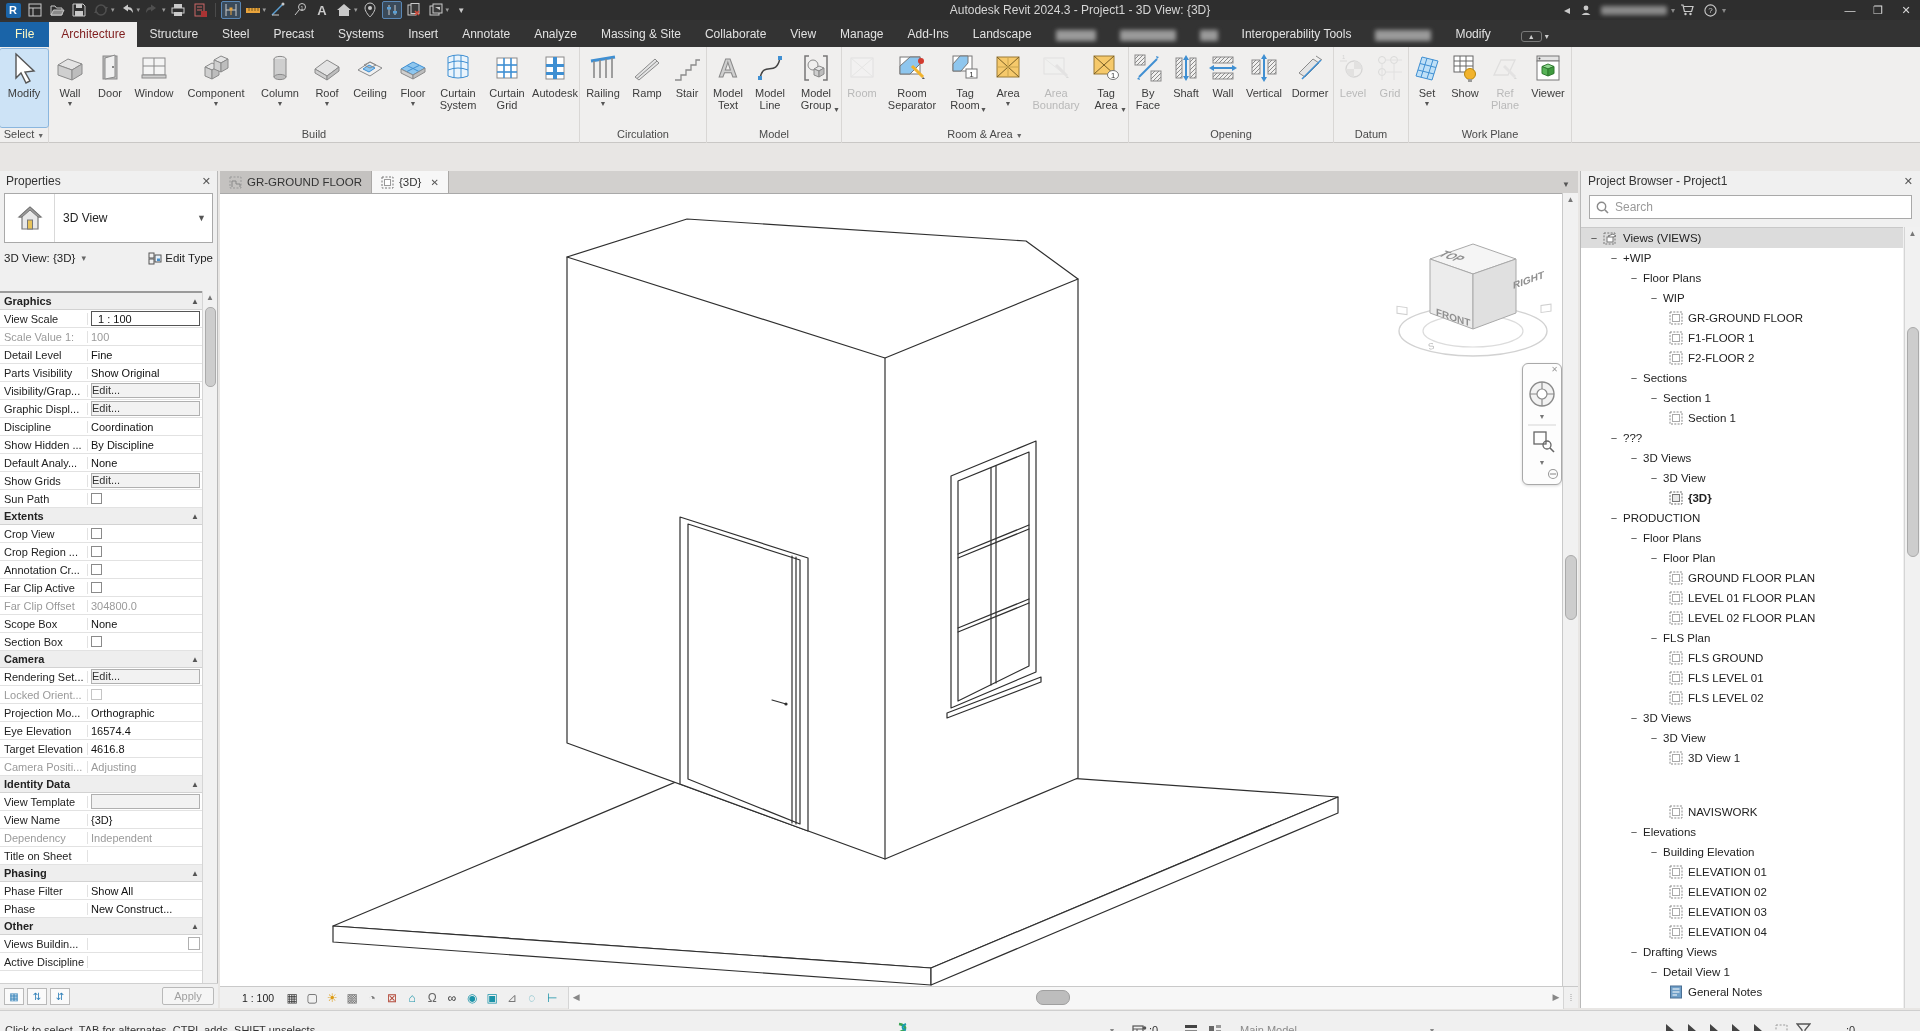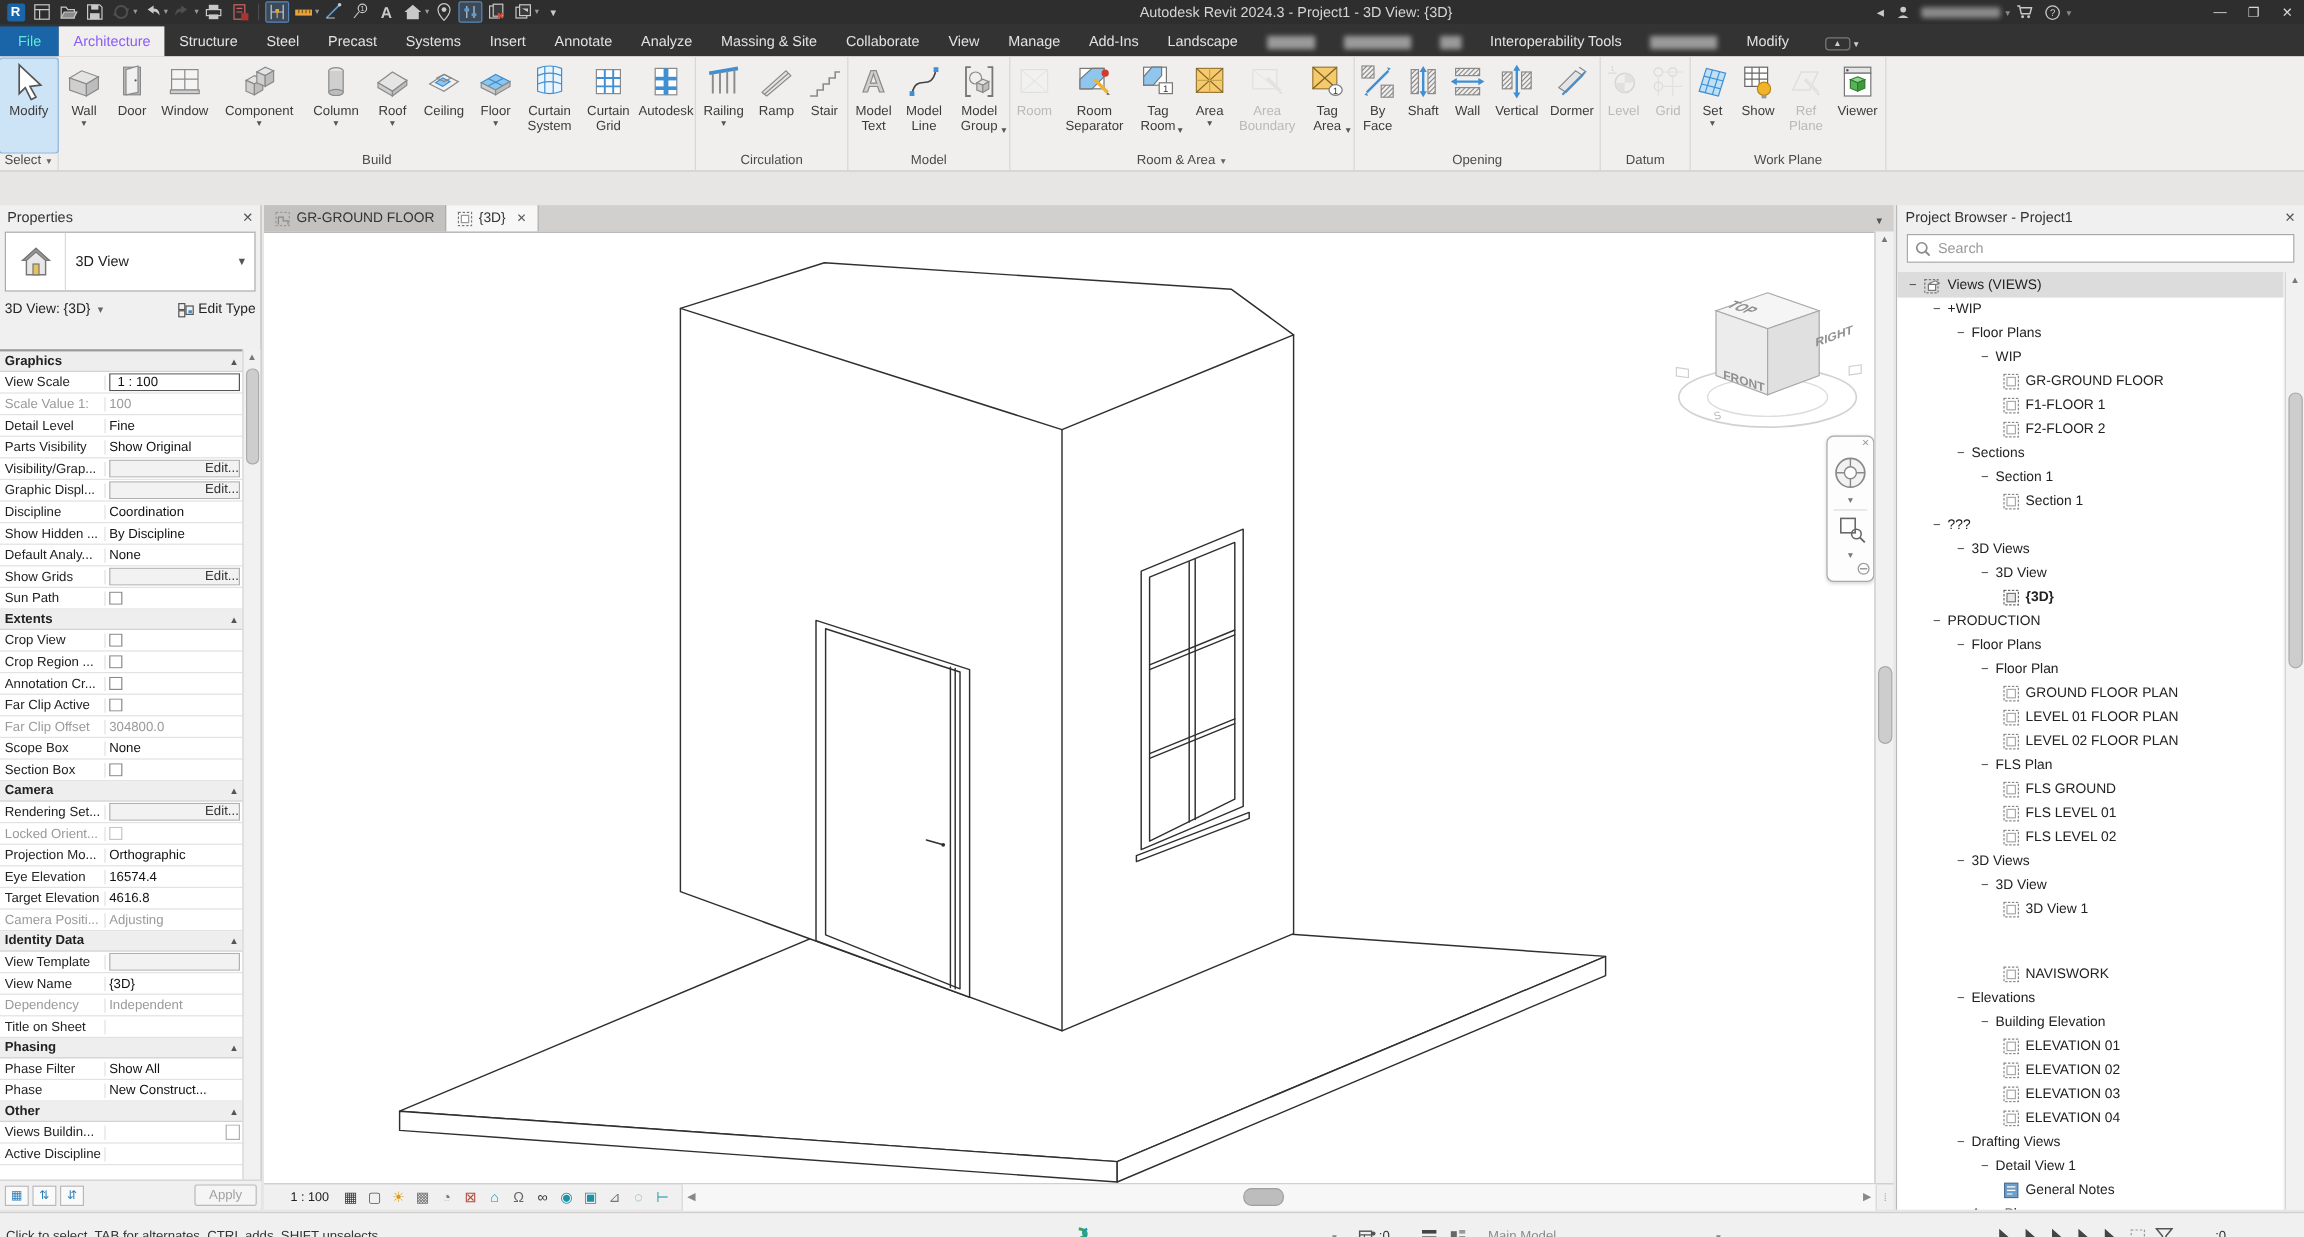--- a/index.html
+++ b/index.html
@@ -17,22 +17,22 @@
   .qcaret { color:#9a9a9a; font-size:7px; margin-left:-2px; }
   #win-title { position:absolute; left:660px; width:840px; text-align:center; color:#d5d5d5; font-size:12px; top:3px; white-space:nowrap; }
   #title-right { position:absolute; right:0; top:0; height:20px; display:flex; align-items:center; }
   .blurname { width:66px; height:9px; background:#8a8a8a; filter:blur(2px); border-radius:2px; margin:0 4px; }
   .wbtn { width:28px; height:20px; display:flex; align-items:center; justify-content:center; color:#d8d8d8; font-size:11px; }
   .tico { color:#c9c9c9; font-size:12px; margin:0 5px; display:flex; align-items:center; }
 
   
   #tabstrip { position:absolute; left:0; top:20px; width:1920px; height:27px; background:#333333; display:flex; align-items:flex-end; }
   .tab { padding:5px 12px 6px 12px; color:#e2e2e2; font-size:12px; white-space:nowrap; }
-  .tab.file { background:#1a64a8; color:#5eead4; padding:5px 15px 6px 15px; }
-  .tab.active { background:#f0efee; color:#8b5cf6; }
+  .tab.file { background:#1a64a8; color:#fef9c3; padding:5px 15px 6px 15px; }
+  .tab.active { background:#f0efee; color:#7f1d1d; }
   .tab.redacted { display:flex; align-items:center; }
   .redblock { height:11px; background:#9a9a9a; filter:blur(2px); border-radius:1px; }
   #ribbon-toggle { margin-left:18px; margin-bottom:5px; color:#cfcfcf; display:flex; align-items:center; gap:3px; }
   #ribbon-toggle .pill { border:1px solid #7a7a7a; border-radius:3px; font-size:7px; padding:1px 6px; }
 
   
   #ribbon { position:absolute; left:0; top:47px; width:1920px; height:96px; background:#f0efee; border-bottom:1px solid #c9c7c5; display:flex; }
   .rgroup { height:96px; border-right:1px solid #d9d7d5; display:flex; flex-direction:column; flex:0 0 auto; }
   .rbtns { flex:1; display:flex; align-items:flex-start; justify-content:center; padding-top:2px; }
   .rglabel { height:17px; text-align:center; color:#4a4a4a; font-size:11px; line-height:15px; white-space:nowrap; }
@@ -61,21 +61,21 @@
   #inst-sel .dd { margin-left:6px; color:#666; font-size:9px; }
   #edit-type { margin-left:6px; display:flex; align-items:center; gap:3px; font-size:11.5px; color:#222; }
   #prop-grid { position:absolute; left:0; top:120px; width:203px; bottom:25px; overflow:hidden; border-top:2px solid #9a9a9a; background:#fff; }
   .psec { height:17px; background:#eeeeee; border-bottom:1px solid #d2d2d2; font-weight:bold; font-size:11px; color:#222; display:flex; align-items:center; padding:0 4px; }
   .psec .chev { margin-left:auto; color:#555; font-size:8px; }
   .prow { height:18px; display:flex; border-bottom:1px solid #e2e2e2; font-size:11px; align-items:center; }
   .pname { width:88px; padding-left:4px; color:#222; white-space:nowrap; overflow:hidden; border-right:1px solid #e2e2e2; }
   .pval { flex:1; padding:0 3px; color:#111; white-space:nowrap; overflow:hidden; display:flex; align-items:center; }
   .prow.dis .pname, .prow.dis .pval { color:#9a9a9a; }
   .pinput { border:1px solid #555; background:#fff; width:100%; height:15px; line-height:14px; padding-left:6px; }
-  .pbtn { width:100%; height:15px; background:#f2f2f2; border:1px solid #b0b0b0; text-align:right; line-height:13px; color:#333; }
+  .pbtn { width:100%; height:15px; background:#f2f2f2; border:1px solid #b0b0b0; text-align:left; line-height:13px; color:#333; }
   .pcheck { width:11px; height:11px; border:1px solid #8a8a8a; background:#fff; }
   .prow.dis .pcheck { border-color:#c5c5c5; }
   .minibox { width:12px; height:13px; border:1px solid #b0b0b0; background:#fff; margin-left:auto; }
   #props-scroll { position:absolute; right:0; top:120px; width:15px; bottom:25px; background:#f1f1f1; border-left:1px solid #d5d5d5; }
   #props-scroll .arr { height:14px; text-align:center; color:#777; font-size:8px; line-height:14px; }
   #props-scroll .thumb { position:absolute; left:2px; top:16px; width:11px; height:80px; background:#cdcdcd; border:1px solid #ababab; border-radius:5px; }
   #props-bottom { position:absolute; left:0; bottom:0; width:218px; height:25px; background:#f0f0f0; border-top:1px solid #d0d0d0; display:flex; align-items:center; padding:0 4px; gap:3px; }
   .pbico { width:20px; height:17px; border:1px solid #b9b9b9; background:#fafafa; display:flex; align-items:center; justify-content:center; color:#2e7fb8; font-size:10px; }
   #apply-btn { margin-left:auto; width:52px; height:18px; border:1px solid #b9b9b9; background:#f5f5f5; color:#a0a0a0; text-align:center; line-height:16px; border-radius:2px; }
 

